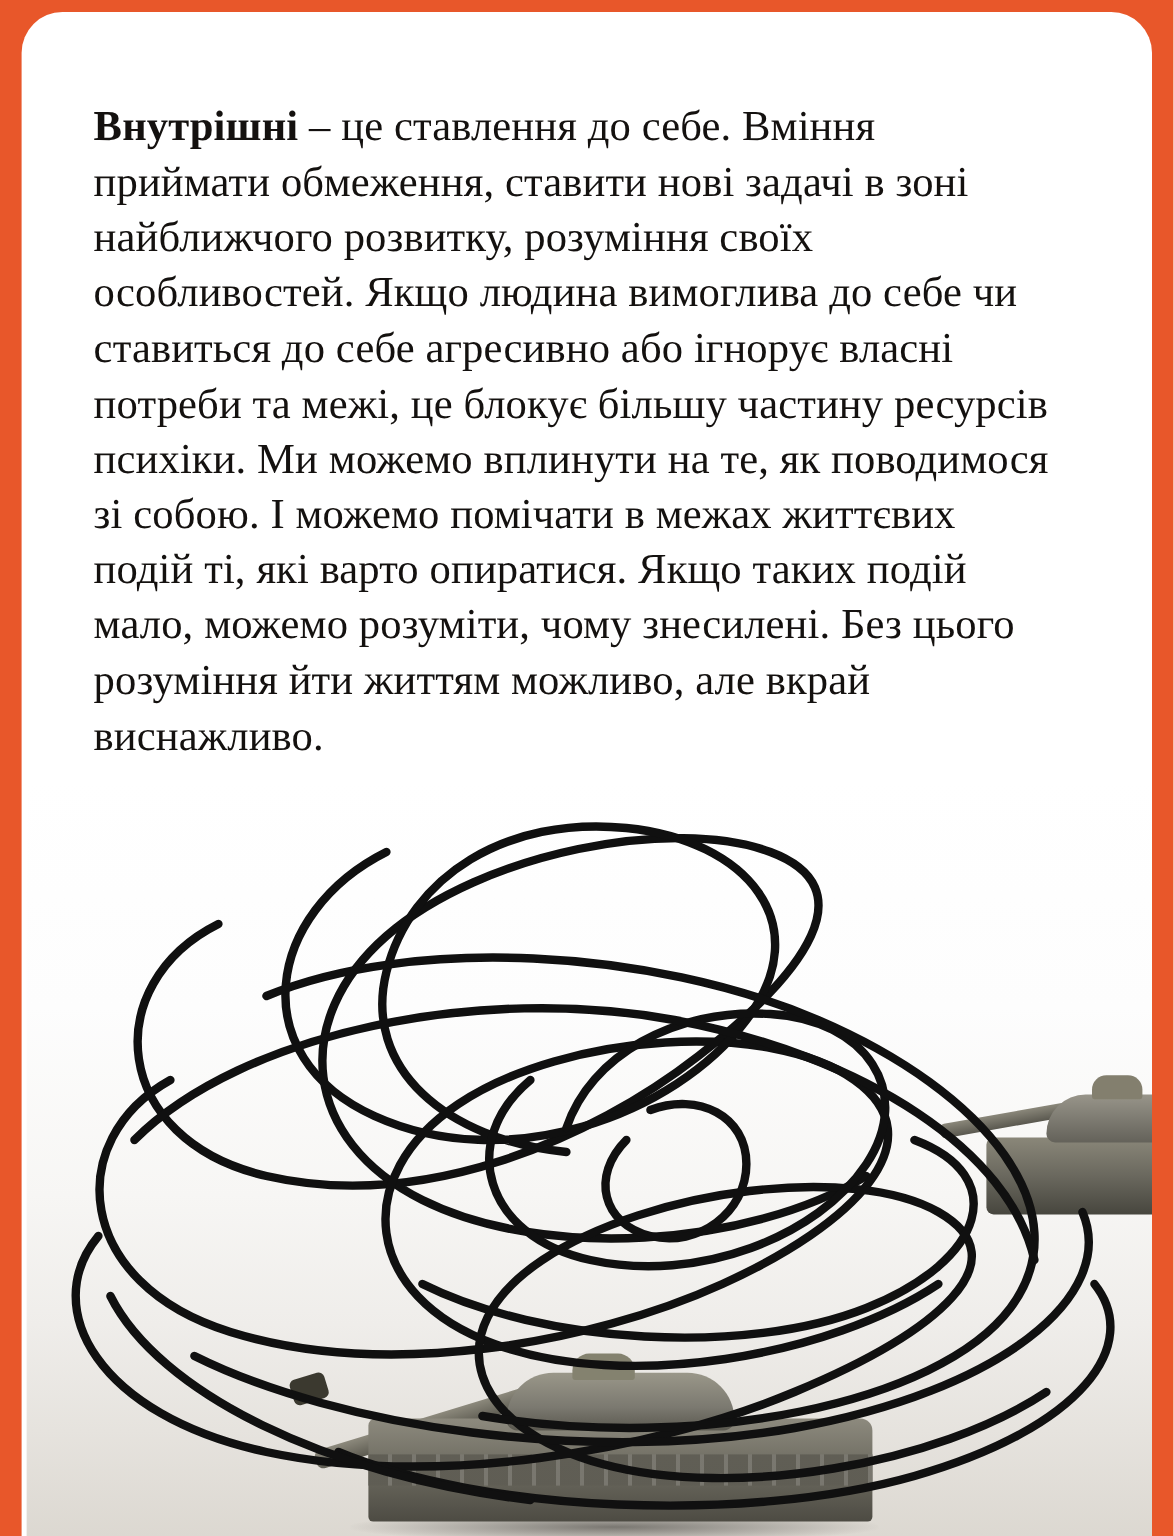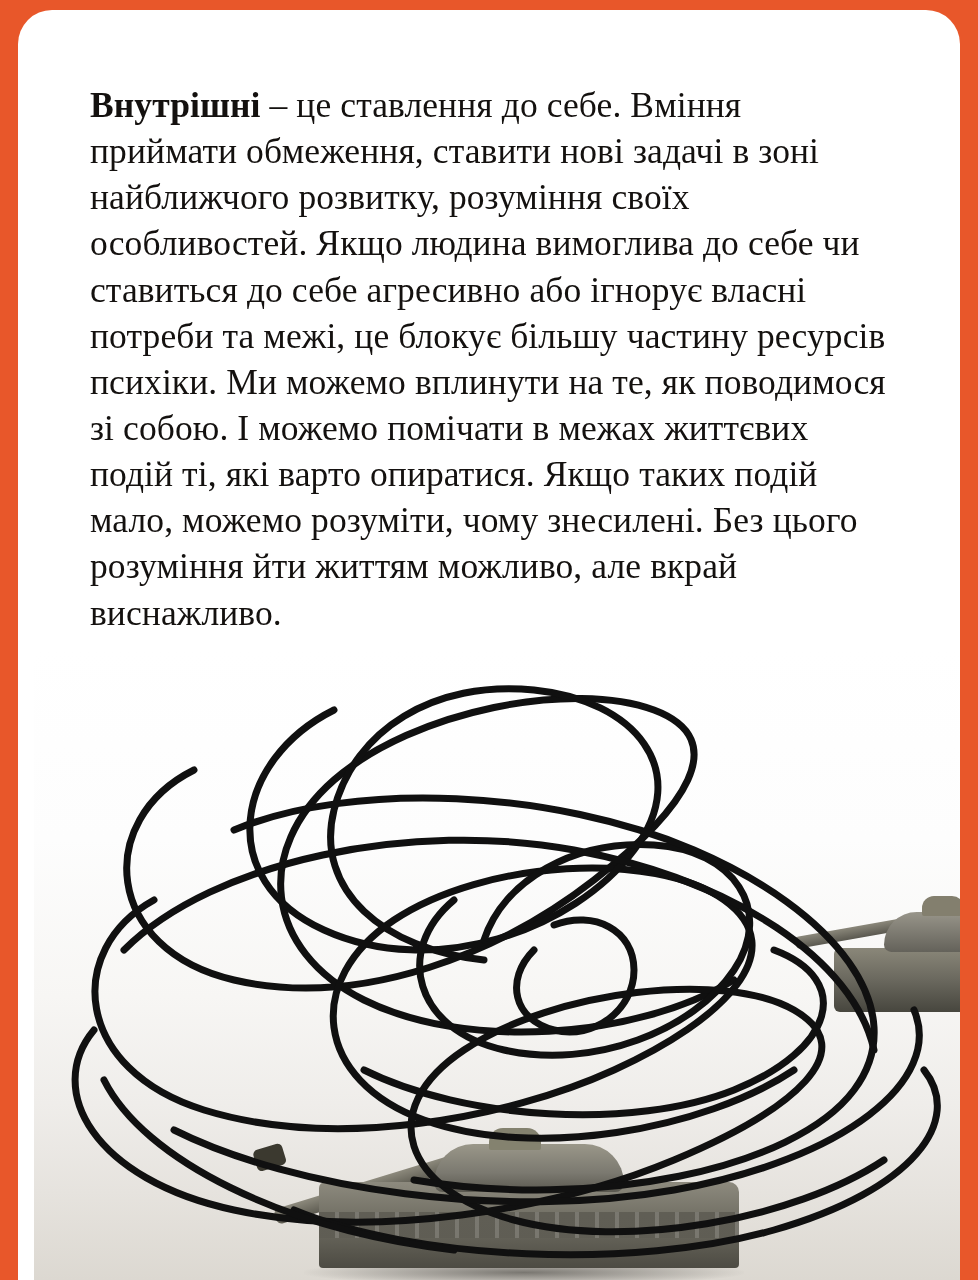--- a/index.html
+++ b/index.html
@@ -21,21 +21,21 @@
     top: 10px;
     width: 942px;
     height: 1270px;
     background: #ffffff;
     border-top-left-radius: 34px;
     border-top-right-radius: 34px;
     overflow: hidden;
   }
   .content {
     position: absolute;
-    left: 16px;
+    left: 4px;
     top: 0;
     width: 837px;
     height: 1270px;
     border-radius: 12px;
   }
   .article-text {
     position: absolute;
     left: 56px;
     top: 72px;
     width: 800px;

